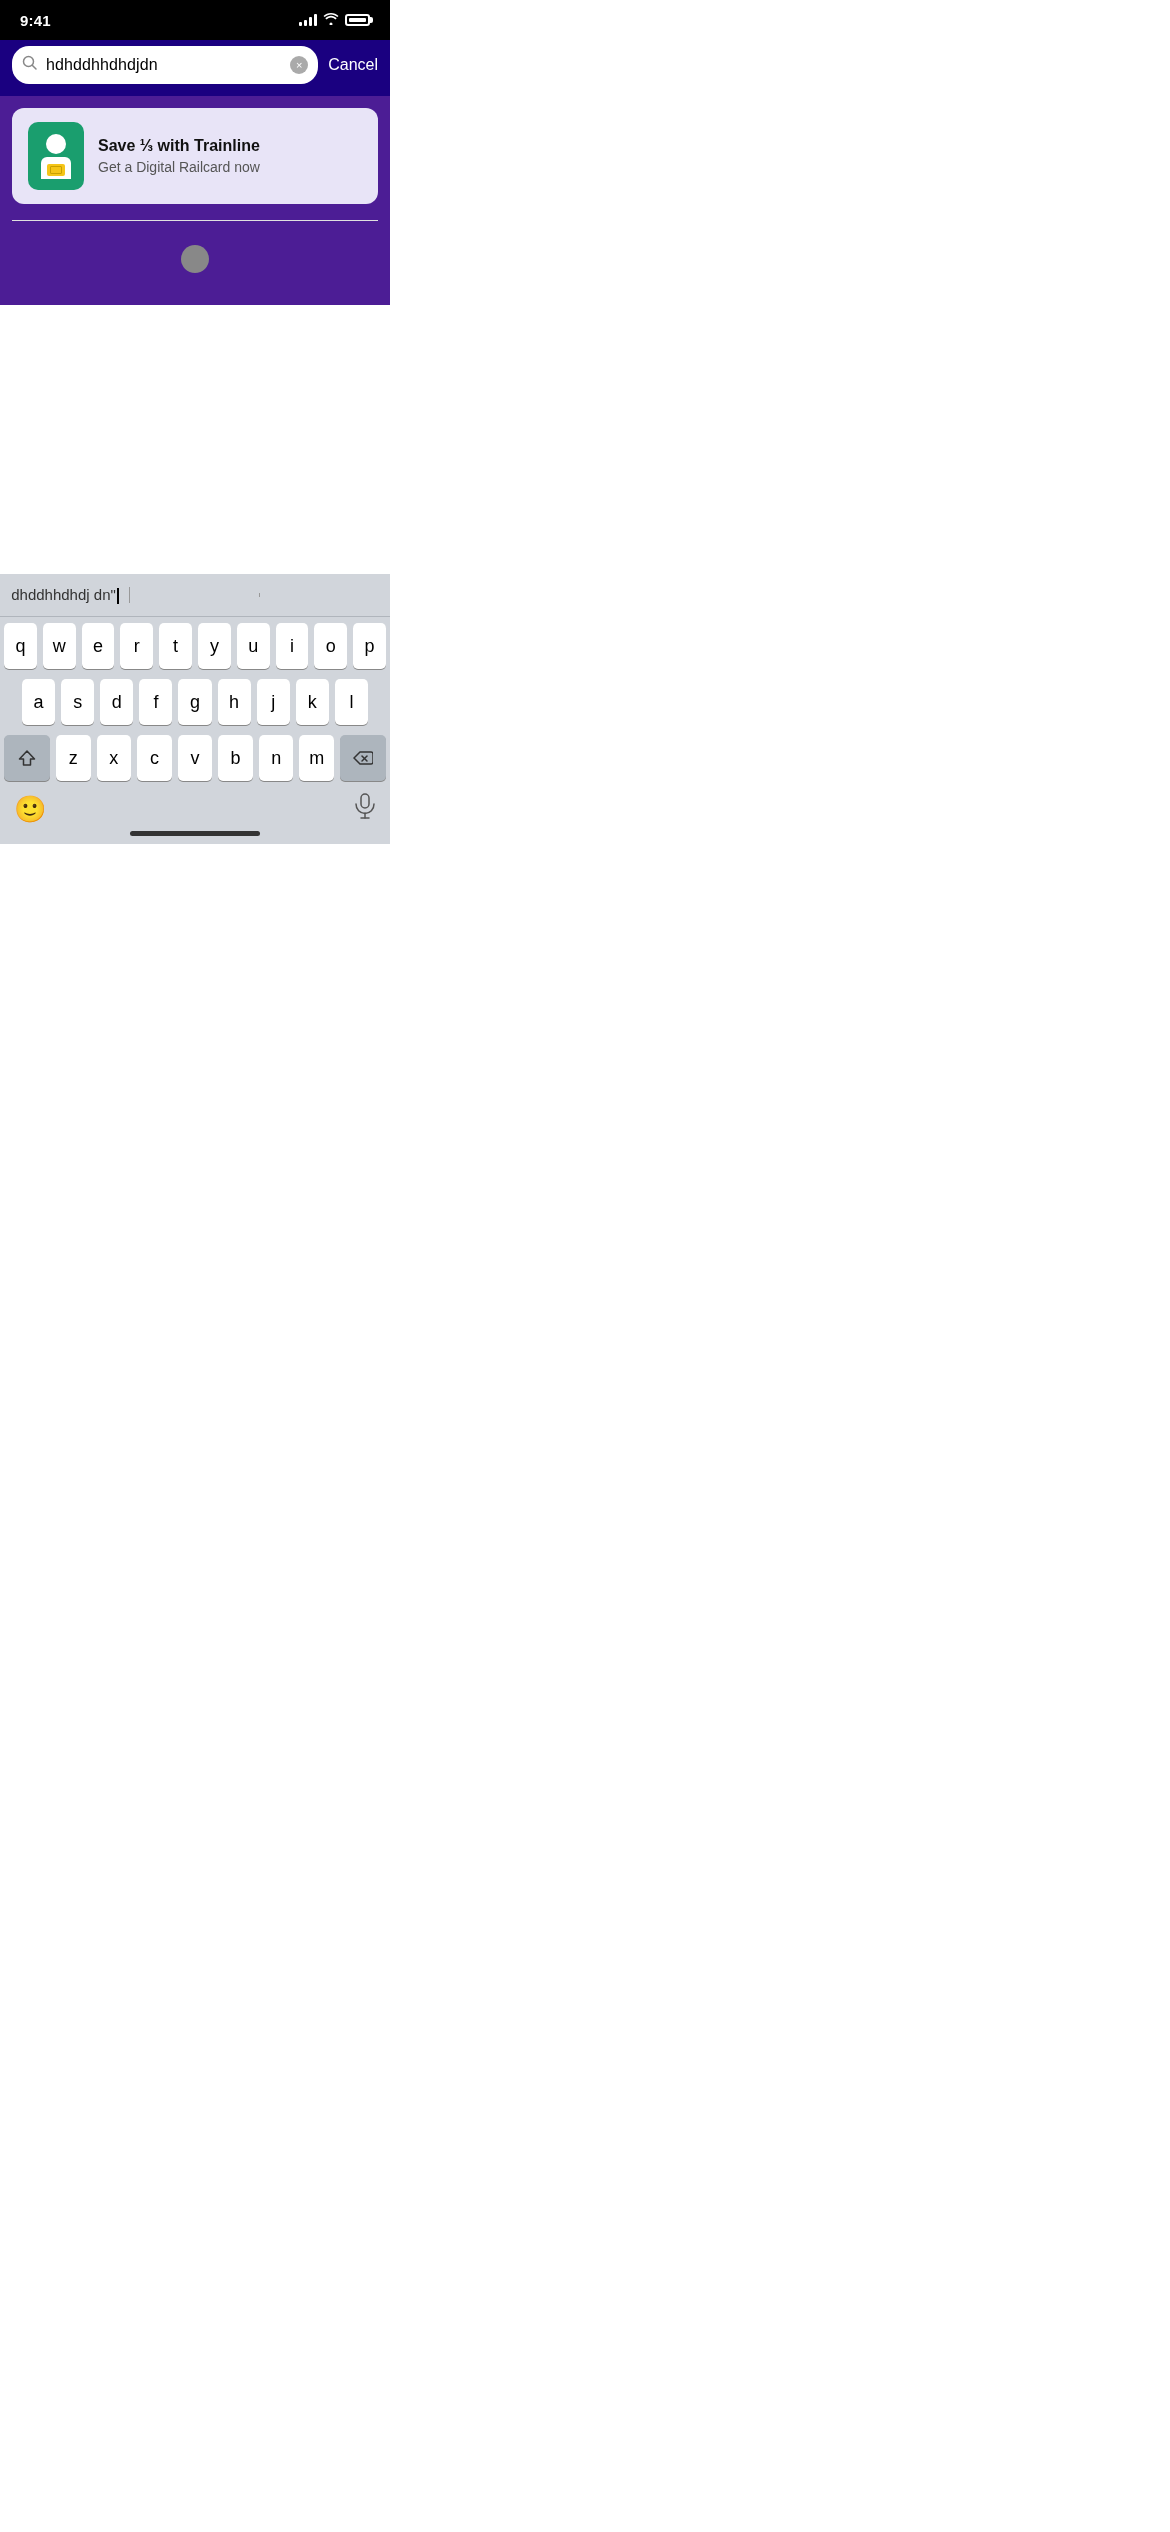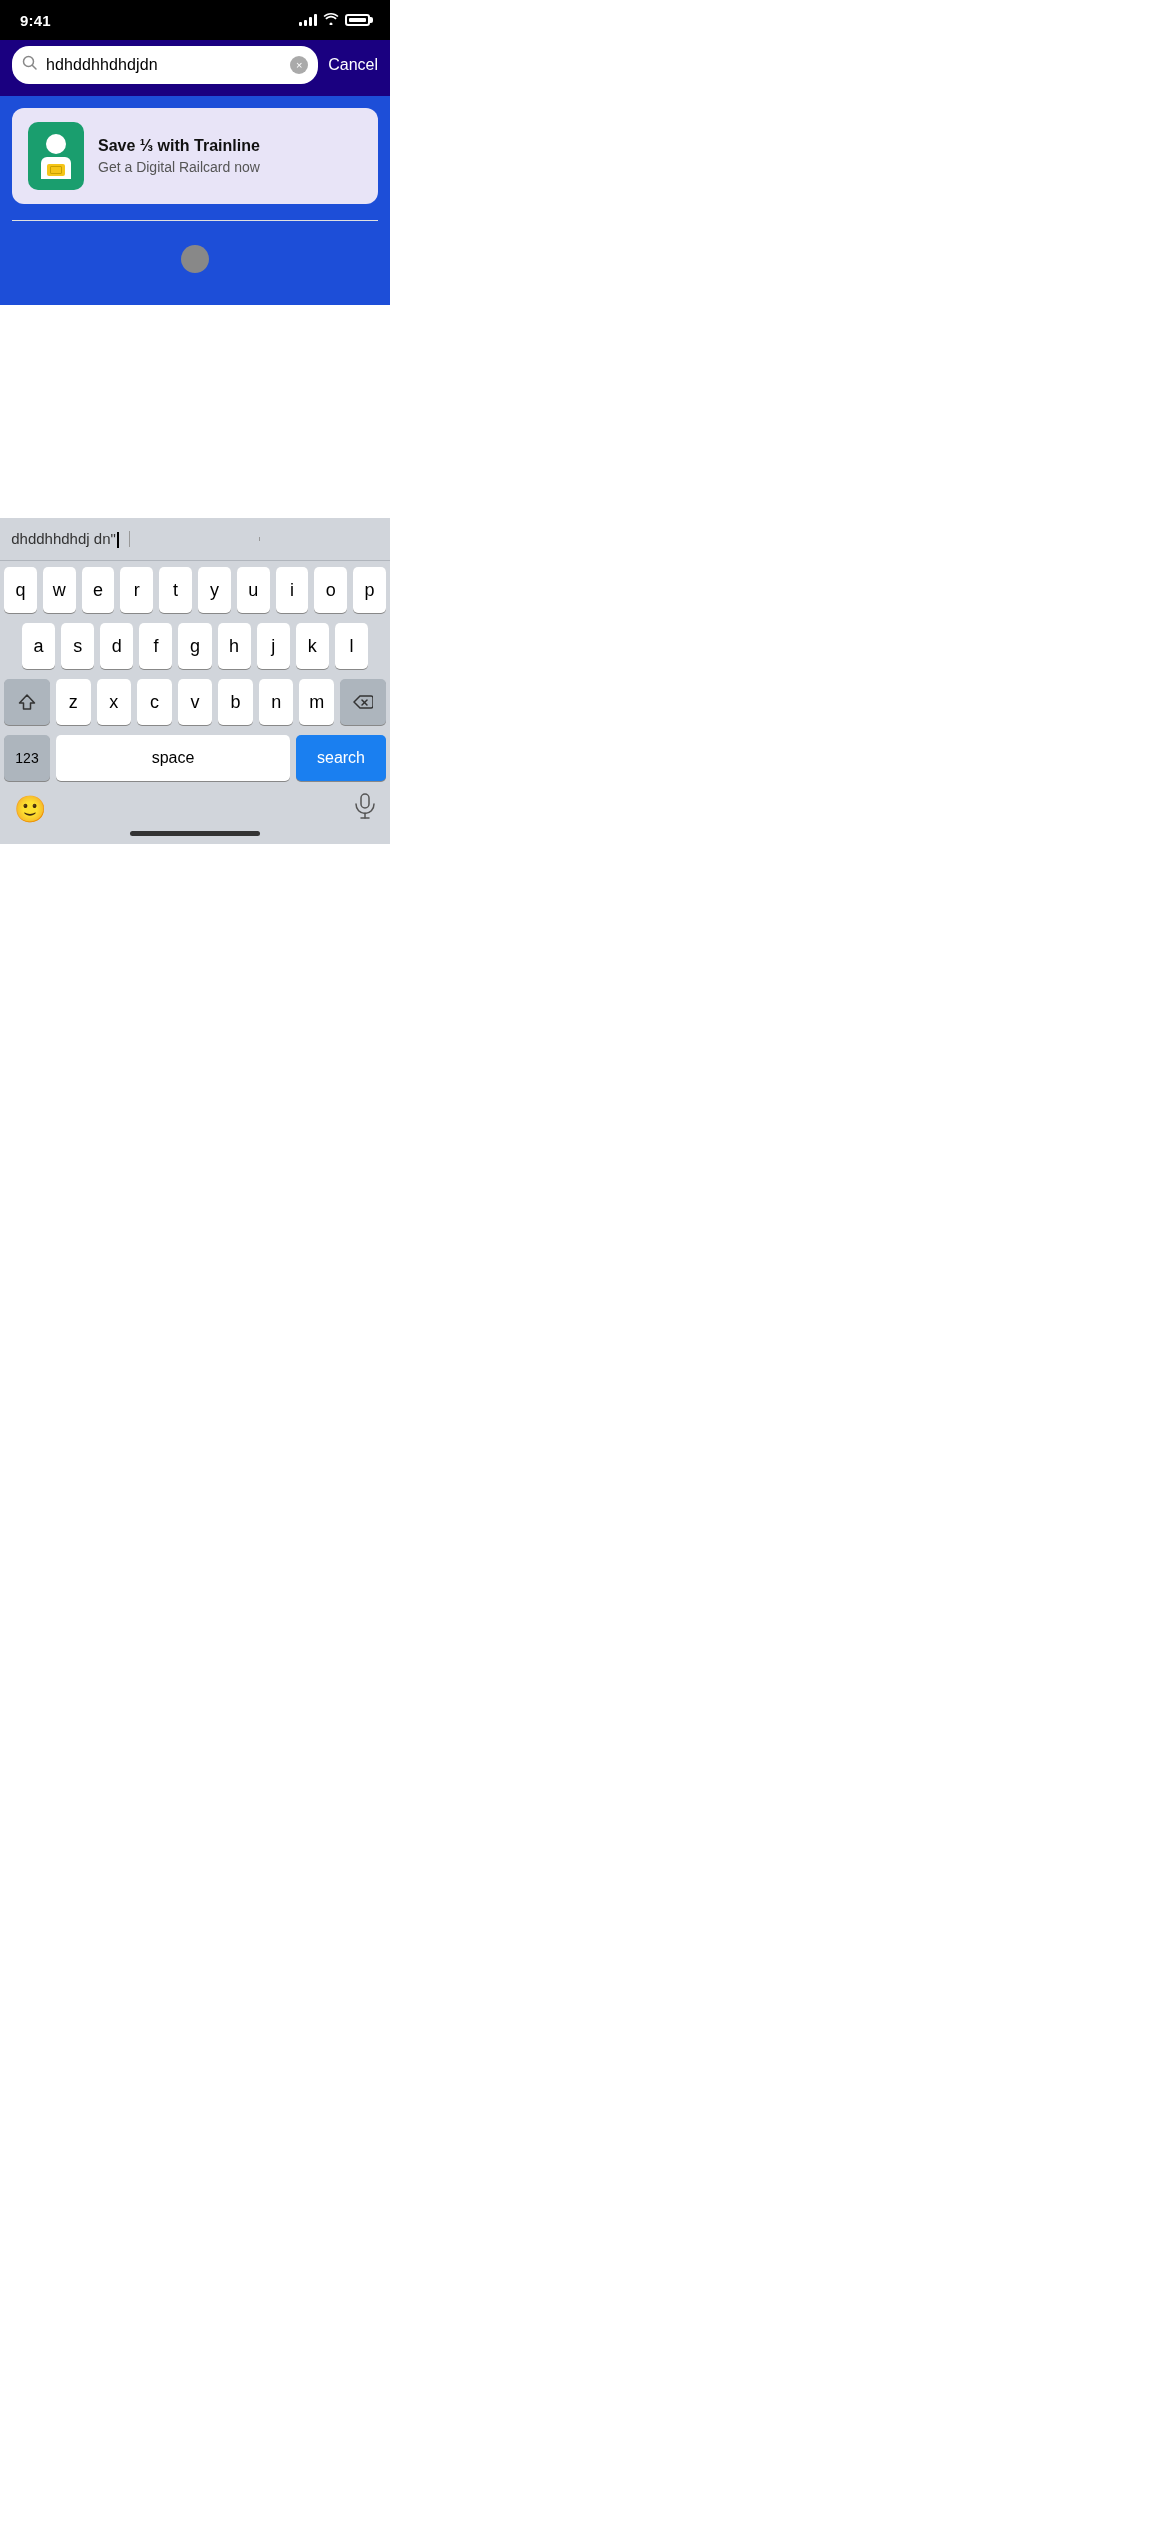--- a/index.html
+++ b/index.html
@@ -147,21 +147,21 @@
     .cancel-btn {
       color: #fff;
       font-size: 16px;
       font-weight: 500;
       white-space: nowrap;
       cursor: pointer;
     }
 
     
     .main-content {
-      background: #1d4ed8;
+      background: #4c1d95;
       flex: 1;
       padding: 12px;
     }
 
     
     .promo-card {
       background: #e8e4f7;
       border-radius: 12px;
       padding: 14px 16px;
       display: flex;
@@ -512,25 +512,20 @@
       <div class="key key-letter">m</div>
       <div class="key key-special key-backspace">
         <svg width="20" height="14" viewBox="0 0 20 14" fill="none">
           <path d="M7 1H18C19.1 1 20 1.9 20 3V11C20 12.1 19.1 13 18 13H7L1 7L7 1Z" stroke="#333" stroke-width="1.5"></path>
           <line x1="9" y1="5" x2="14" y2="10" stroke="#333" stroke-width="1.5" stroke-linecap="round"></line>
           <line x1="14" y1="5" x2="9" y2="10" stroke="#333" stroke-width="1.5" stroke-linecap="round"></line>
         </svg>
       </div>
     </div>
 
-    <div class="key-row row-bottom">
-      <div class="key key-special key-123">123</div>
-      <div class="key key-space">space</div>
-      <div class="key key-search">search</div>
-    </div>
   </div>
 
   <div class="bottom-bar">
     <span class="emoji-btn">🙂</span>
     <span class="mic-btn">
       <svg width="22" height="26" viewBox="0 0 22 26" fill="none">
         <rect x="7" y="1" width="8" height="14" rx="4" stroke="#555" stroke-width="1.5"></rect>
         <path d="M2 11C2 16.5 6 20.5 11 20.5S20 16.5 20 11" stroke="#555" stroke-width="1.5" stroke-linecap="round"></path>
         <line x1="11" y1="20" x2="11" y2="25" stroke="#555" stroke-width="1.5" stroke-linecap="round"></line>
         <line x1="7" y1="25" x2="15" y2="25" stroke="#555" stroke-width="1.5" stroke-linecap="round"></line>

